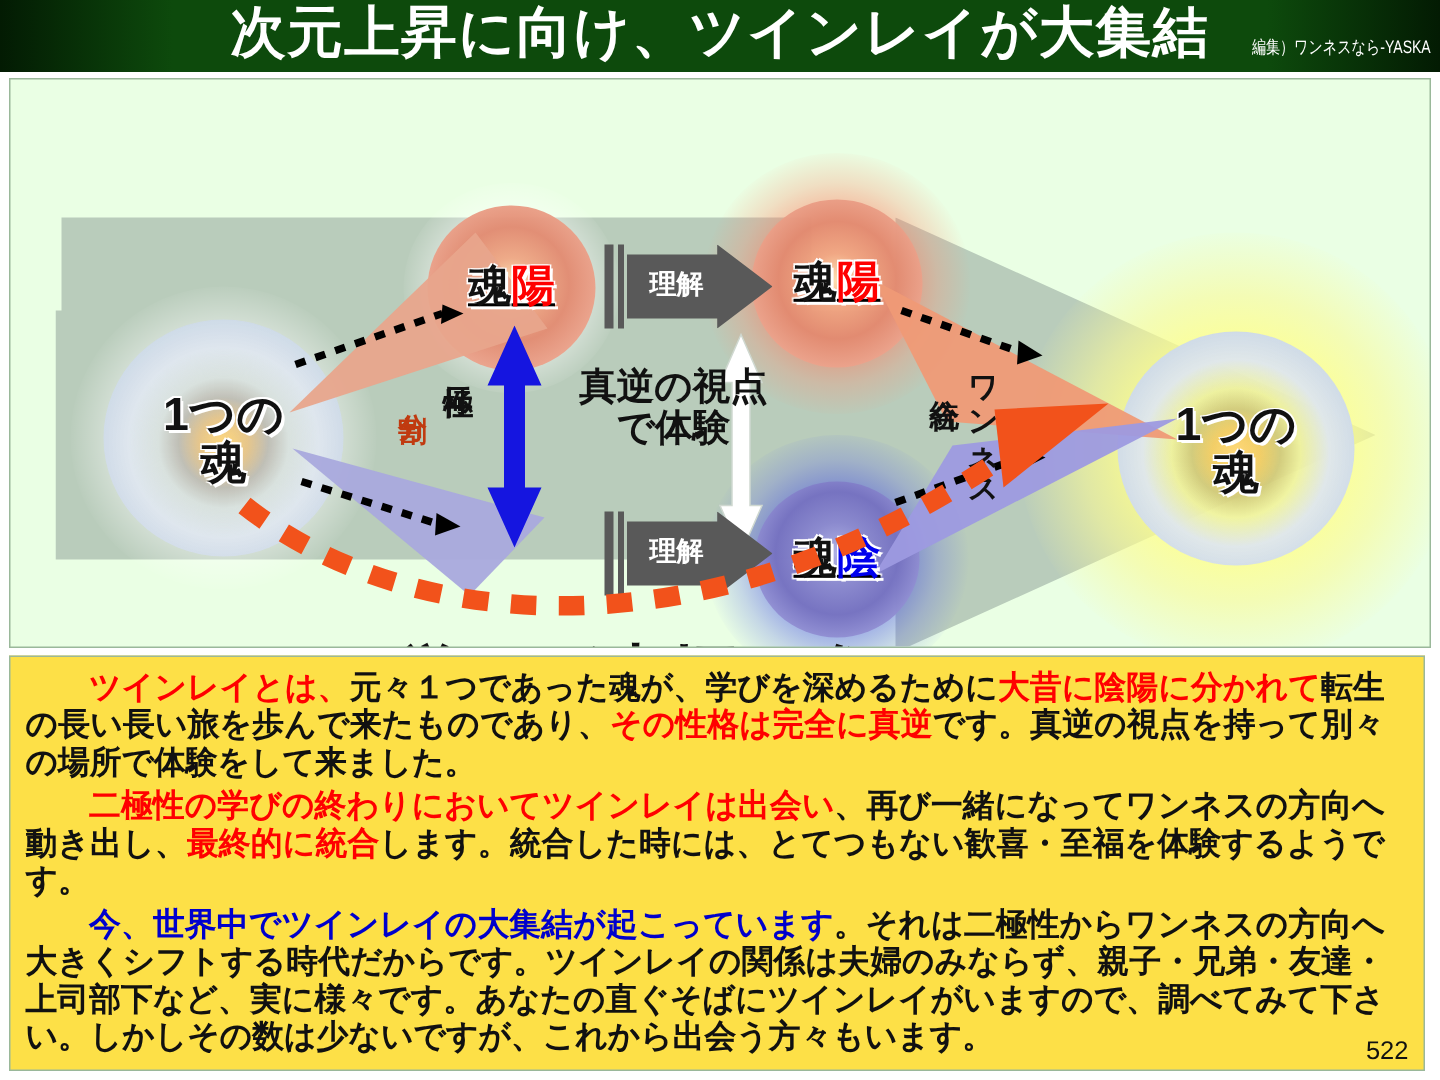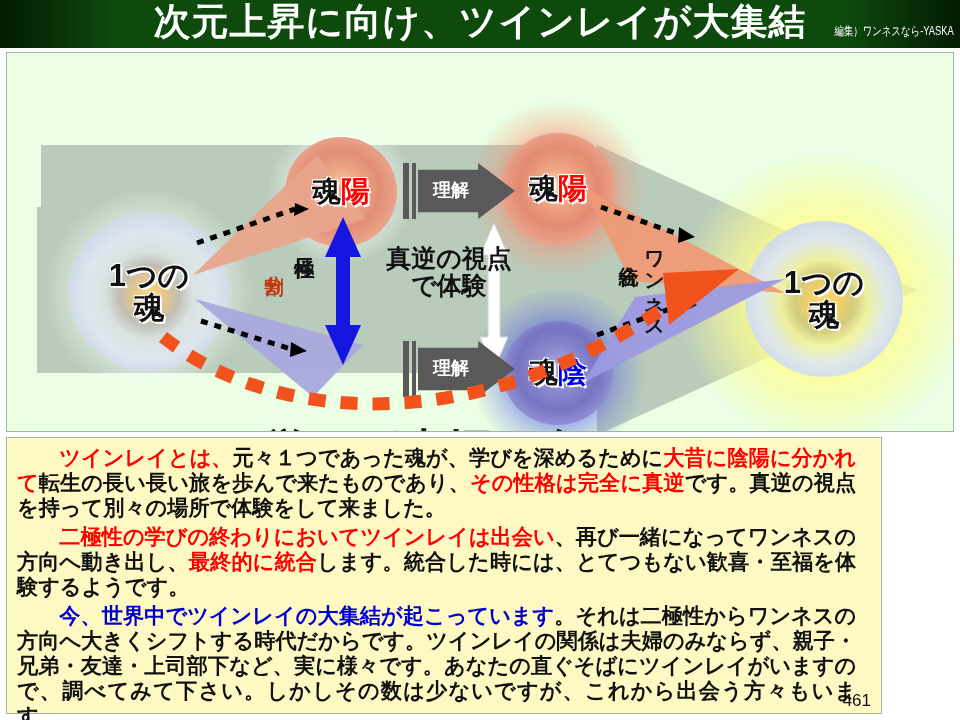--- a/index.html
+++ b/index.html
@@ -126,21 +126,21 @@
   }
   #orb-yin-a .glow{background:radial-gradient(circle,rgba(255,255,255,.42) 48%,rgba(255,255,255,0) 74%);}
   #orb-yin-b .glow{
     inset:-30%;
     background:radial-gradient(circle,rgba(60,70,230,.50) 36%,rgba(90,100,235,.26) 55%,rgba(140,150,240,0) 73%);
   }
 
   .label-k{color:#111;}
   .label-yang{color:#ff0000;}
   .label-yin{color:#0000ee;}
-  .pairlabel{font-size:29px;}
+  .pairlabel{font-size:29px;text-decoration:underline;}
 
   
   .comp-arrow{
     position:absolute;
     width:112px;height:56px;
     z-index:3;
     font-family:Liberation Mono, monospace;
   }
   .comp-arrow .tail{
     position:absolute;left:0;top:0;width:6px;height:56px;
@@ -206,22 +206,22 @@
   }
 
   
   .thin-dotted{position:absolute;z-index:4;}
 
   
   #orange-dash{position:absolute;left:150px;top:160px;width:620px;height:240px;z-index:6;}
 
   
   #body-panel{
-    position:absolute;left:6px;top:437px;width:876px;height:277px;
-    background:#fef9c3;
+    position:absolute;left:6px;top:437px;width:944px;height:277px;
+    background:#fde047;
     border:1px solid #9ab89a;
     box-sizing:border-box;
     padding:8px 12px 12px 10px;
   }
   .para{
     font-size:21.5px;
     line-height:25px;
     color:#111;
     margin:0 0 4px 0;
     text-indent:2em;
@@ -370,16 +370,16 @@
     </svg>
 
     <div id="caption-manabi">学びが大幅に進む</div>
 
   </div>
 
   <div id="body-panel">
     <p class="para p1"><span class="r">ツインレイとは、</span><span>元々１つであった魂が、学びを深めるために</span><span class="r">大昔に陰陽に分かれて</span><span>転生の長い長い旅を歩んで来たものであり、</span><span class="r">その性格は完全に真逆</span><span>です。真逆の視点を持って別々の場所で体験をして来ました。</span></p>
     <p class="para p2"><span class="r">二極性の学びの終わりにおいてツインレイは出会い</span><span>、再び一緒になってワンネスの方向へ動き出し、</span><span class="r">最終的に統合</span><span>します。統合した時には、とてつもない歓喜・至福を体験するようです。</span></p>
     <p class="para p3"><span class="b">今、世界中でツインレイの大集結が起こっています</span><span>。それは二極性からワンネスの方向へ大きくシフトする時代だからです。ツインレイの関係は夫婦のみならず、親子・兄弟・友達・上司部下など、実に様々です。あなたの直ぐそばにツインレイがいますので、調べてみて下さい。しかしその数は少ないですが、これから出会う方々もいます。</span></p>
-    <div id="pagenum">461</div>
+    <div id="pagenum">522</div>
   </div>
 
 </div>
 
 </body></html>

